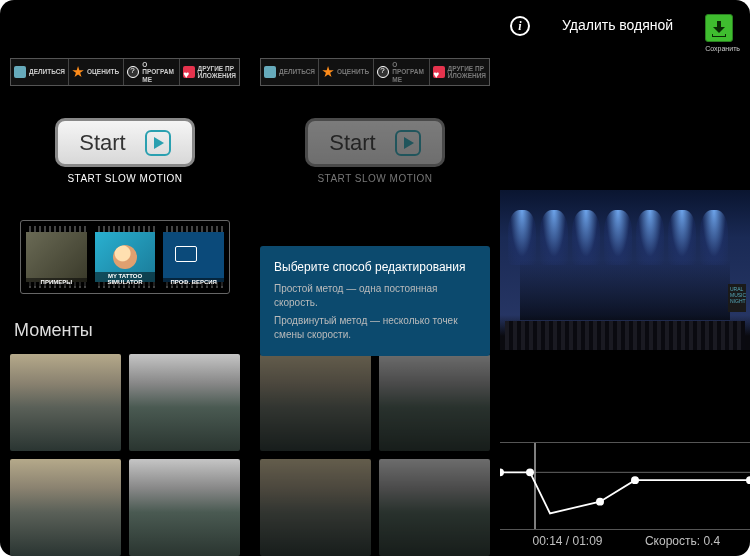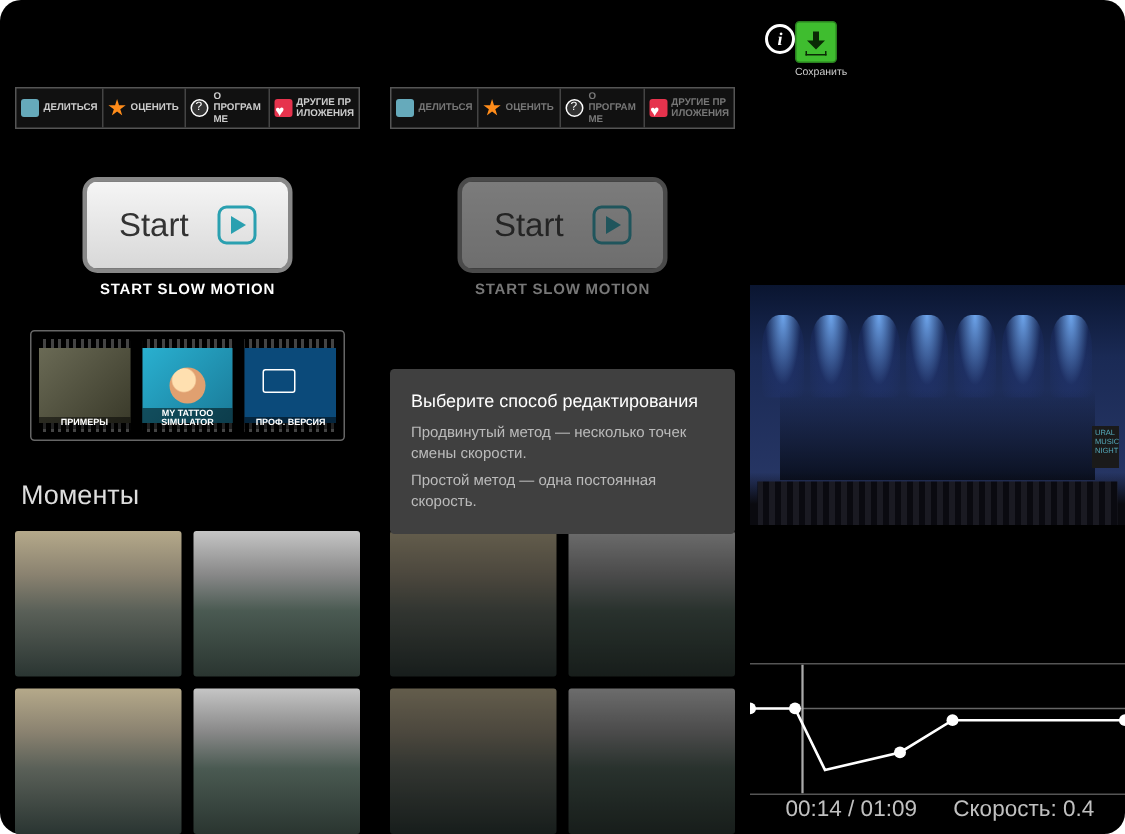--- a/index.html
+++ b/index.html
@@ -15,26 +15,26 @@
 .ic{width:12px;height:12px;flex-shrink:0;display:inline-block;border-radius:2px}
 .ic-share{background:linear-gradient(45deg,#6ab,#6ab);position:relative}
 .ic-share::before,.ic-share::after{content:"";position:absolute;background:#fff}
 .ic-star{background:#ff8c1a;clip-path:polygon(50% 0%,61% 35%,98% 35%,68% 57%,79% 91%,50% 70%,21% 91%,32% 57%,2% 35%,39% 35%)}
 .ic-about{width:12px;height:12px;border:1px solid #fff;border-radius:50%;position:relative;background:#333}
 .ic-about::after{content:"?";position:absolute;color:#fff;font-size:8px;left:2px;top:-1px}
 .ic-heart{background:#e6334d}
 .ic-heart::before{content:"♥";color:#fff;font-size:10px;position:relative;left:1px;top:-2px}
 
 .startbox{position:absolute;top:118px;left:55px;width:140px}
-.startbtn{height:64px;border:3px solid #888;background:linear-gradient(#f5f5f5,#d8d8d8);border-radius:10px;display:flex;align-items:center;justify-content:center;gap:19px}
+.startbtn{height:49px;border:3px solid #888;background:linear-gradient(#f5f5f5,#d8d8d8);border-radius:10px;display:flex;align-items:center;justify-content:center;gap:19px}
 .dim .startbtn{filter:brightness(.5) contrast(.9)}
 .startbtn span{font-size:22px;color:#333;font-weight:500}
 .play{width:26px;height:26px;border:2px solid #2aa0b0;border-radius:6px;display:flex;align-items:center;justify-content:center}
 .play::before{content:"";border-left:10px solid #2aa0b0;border-top:6px solid transparent;border-bottom:6px solid transparent;margin-left:3px}
-.caption{text-align:center;font-size:10px;font-weight:bold;letter-spacing:.5px;margin-top:6px;color:#fff}
+.caption{text-align:center;font-size:10px;font-weight:normal;letter-spacing:.5px;margin-top:6px;color:#fff}
 .dim .caption{color:#777}
 
 .cards{position:absolute;top:220px;left:20px;right:20px;height:74px;display:flex;gap:8px;border:1px solid #666;padding:5px;border-radius:3px}
 .card{flex:1;background:#111;position:relative;border-radius:2px;display:flex;flex-direction:column}
 .perf{height:6px;background:repeating-linear-gradient(90deg,#000 0 3px,#444 3px 5px)}
 .cinner{flex:1;position:relative;overflow:hidden}
 .cinner.c1{background:linear-gradient(135deg,#6a6a55 0%,#3a3a2a 100%)}
 .cinner.c2{background:linear-gradient(135deg,#29b0d0 0%,#1a7a98 100%);display:flex;align-items:center;justify-content:center}
 .cinner.c2::before{content:"";width:24px;height:24px;border-radius:50%;background:radial-gradient(circle at 40% 35%,#ffe0b0 35%,#e0a070 40%);position:absolute}
 .cinner.c3{background:linear-gradient(#0b4a7a,#0b4a7a)}
@@ -42,21 +42,21 @@
 .clabel{position:absolute;bottom:2px;left:0;right:0;text-align:center;font-size:6px;color:#fff;background:rgba(0,0,0,.5);padding:1px 0;font-weight:bold}
 
 .momtitle{position:absolute;top:320px;left:14px;color:#ddd;font-size:18px;font-weight:400}
 .dim .momtitle{color:#666}
 .momgrid{position:absolute;top:354px;left:10px;right:10px;bottom:0;display:grid;grid-template-columns:1fr 1fr;gap:8px}
 .mom{background:#495a55;border-radius:2px;overflow:hidden}
 .mom.m1,.mom.m3{background:linear-gradient(180deg,#b5a98a 0%,#8a8270 30%,#5a6058 55%,#2a3532 100%)}
 .mom.m2,.mom.m4{background:linear-gradient(#c5c5c5 0%,#888 30%,#4a5a52 55%,#2a3530 100%)}
 .dim .momgrid{filter:brightness(.55)}
 
-.dialog{position:absolute;top:246px;left:10px;right:10px;background:#404040;border-radius:3px;padding:14px 14px 10px}
+.dialog{position:absolute;top:246px;left:10px;right:10px;background:#0c4a6e;border-radius:3px;padding:14px 14px 10px}
 .dtitle{color:#fff;font-size:12px;font-weight:500;margin-bottom:8px}
 .dtext{color:#bbb;font-size:10px;line-height:1.4;margin-bottom:4px}
 .dbtns{display:flex;justify-content:flex-end;gap:6px;margin-top:10px}
 .dbt{color:#1baa9a;font-size:11px;padding:5px 8px}
 .hl{border:2px solid #d4232e;border-radius:3px}
 
 .p3top{position:absolute;top:10px;left:0;right:0;height:50px;display:flex;align-items:flex-start}
 .info{width:20px;height:20px;margin-left:10px;margin-top:6px;border:2px solid #fff;border-radius:50%;display:flex;align-items:center;justify-content:center;color:#fff;font-style:italic;font-weight:bold;font-size:12px;font-family:Georgia}
 .wmark{flex:1;text-align:center;color:#fff;font-size:14px;font-weight:500;line-height:1.3;padding-top:6px}
 .save{margin-right:10px;margin-top:4px;text-align:center}
@@ -70,21 +70,21 @@
 .video{position:absolute;top:190px;left:0;right:0;height:160px;background:linear-gradient(180deg,#0a1530 0%,#1a2a55 30%,#2b3a6a 100%);overflow:hidden}
 .stage{position:absolute;bottom:30px;left:20px;right:20px;height:60px;background:linear-gradient(180deg,transparent,#0a1020)}
 .lights{position:absolute;top:20px;left:0;right:0;height:60px}
 .light{position:absolute;width:28px;height:55px;background:radial-gradient(ellipse at 50% 0%,rgba(120,180,255,.9),rgba(50,80,200,.1) 60%,transparent);border-radius:40% 40% 10% 10%}
 .crowd{position:absolute;bottom:0;left:0;right:0;height:35px;background:linear-gradient(0deg,#0a0a0f 40%,transparent)}
 .crowd::before{content:"";position:absolute;inset:6px 5px 0;background:repeating-linear-gradient(90deg,#1a1a22 0 4px,#0a0a10 4px 8px)}
 .sign{position:absolute;right:4px;bottom:38px;width:18px;height:28px;background:#1a1a1a;font-size:5px;color:#5ab;line-height:1.2;padding:2px;writing-mode:horizontal-tb}
 
 .graph{position:absolute;bottom:26px;left:0;right:0;height:88px;border-top:1px solid #555;border-bottom:1px solid #555}
 .graph svg{width:100%;height:100%;display:block}
-.gstatus{position:absolute;bottom:8px;left:0;right:0;display:flex;font-size:15px;color:#c0c0c0;padding:0 10px}
+.gstatus{position:absolute;bottom:8px;left:0;right:0;display:flex;font-size:12px;color:#c0c0c0;padding:0 10px}
 .gstatus .t{flex:1;text-align:center}
 .gstatus .s{flex:1;text-align:center}
 </style>
 </head>
 <body>
 
 <div class="wrap">
 
 <div class="panel">
   <div class="toolbar">
@@ -171,28 +171,29 @@
   </div>
   <div class="momtitle" style="top:320px">Моменты</div>
   <div class="momgrid">
     <div class="mom m1"></div>
     <div class="mom m2"></div>
     <div class="mom m3"></div>
     <div class="mom m4"></div>
   </div>
   <div class="dialog">
     <div class="dtitle">Выберите способ редактирования</div>
+    <div class="dtext">Простой метод — одна постоянная скорость.</div>
     <div class="dtext">Продвинутый метод — несколько точек смены скорости.</div>
-    <div class="dtext">Простой метод — одна постоянная скорость.</div>
   </div>
 </div>
 
 <div class="panel">
   <div class="p3top">
     <div class="info">i</div>
+    <div class="wmark">Удалить водяной</div>
     <div class="save">
       <div class="savebtn">
             <div class="dlico">
               <div class="dltray"></div>
             </div>
           </div>
       <div class="savesub">Сохранить</div>
     </div>
   </div>
   <div class="video">

